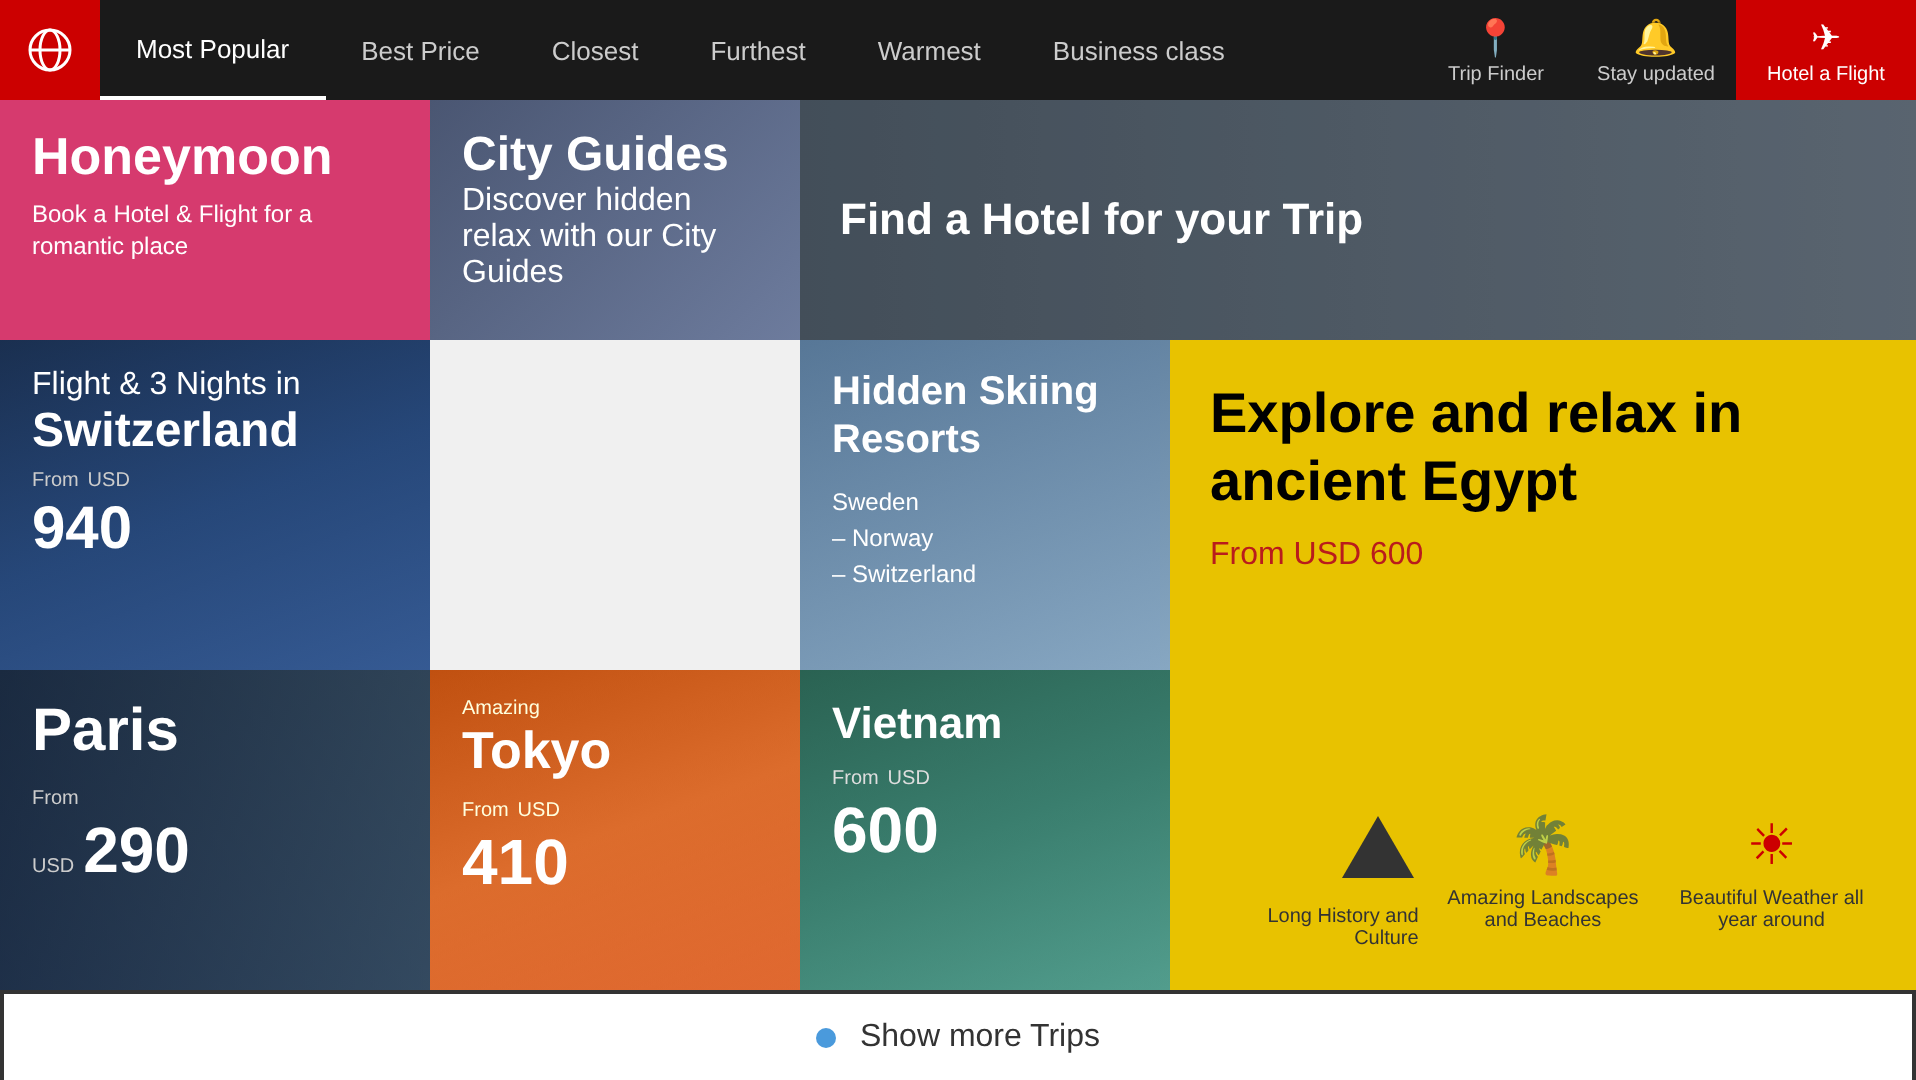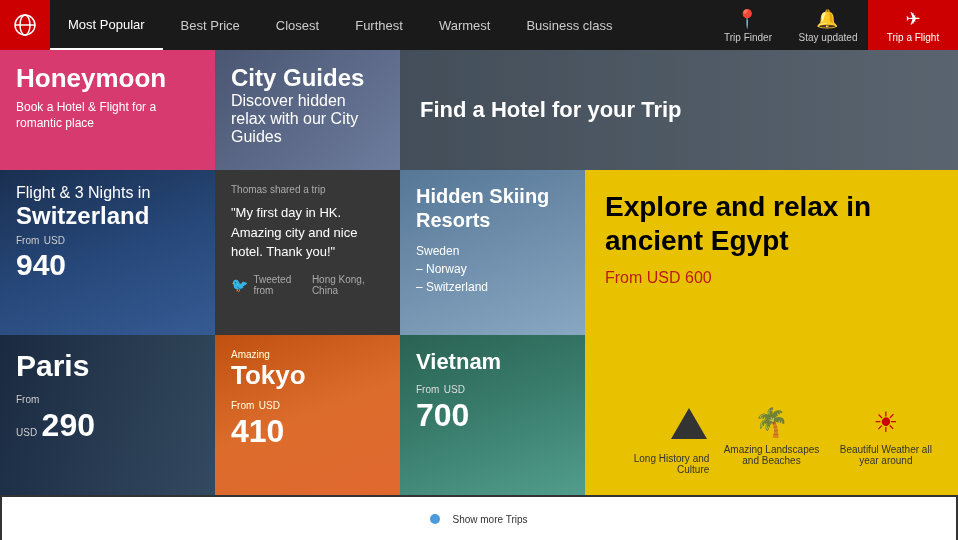--- a/index.html
+++ b/index.html
@@ -130,21 +130,21 @@
       margin: 0;
       cursor: pointer;
       background: #fff;
       position: relative;
     }
     .show-more .dot {
       width: 10px; height: 10px; border-radius: 50%;
       background: #4a9adc;
       margin-right: 12px;
     }
-    .show-more span { font-size: 10px; color: #333; }
+    .show-more span { font-size: 16px; color: #333; }
   </style>
 </head>
 <body>
 
 <div class="top-nav">
   <div class="nav-globe">
     <svg width="24" height="24" viewBox="0 0 24 24" fill="white">
       <circle cx="12" cy="12" r="10" stroke="white" stroke-width="1.5" fill="none"></circle>
       <ellipse cx="12" cy="12" rx="5" ry="10" stroke="white" stroke-width="1.5" fill="none"></ellipse>
       <line x1="2" y1="12" x2="22" y2="12" stroke="white" stroke-width="1.5"></line>
@@ -162,21 +162,21 @@
     <button class="nav-icon-btn">
       <span class="icon-sym">📍</span>
       <span>Trip Finder</span>
     </button>
     <button class="nav-icon-btn">
       <span class="icon-sym">🔔</span>
       <span>Stay updated</span>
     </button>
     <button class="book-flight-btn">
       <span class="icon-sym">✈</span>
-      <span>Trip a Flight</span>
+      <span>Hotel a Flight</span>
     </button>
   </div>
 </div>
 
 <div class="main-grid">
 
   <div class="tile tile-honeymoon">
     <div class="tile-content">
       <h2>Honeymoon</h2>
       <p>Book a Hotel &amp; Flight for a romantic place</p>
@@ -206,31 +206,20 @@
       <div class="label">Flight &amp; 3 Nights in</div>
       <h3 style="font-size:24px; font-weight:bold;">Switzerland</h3>
       <div class="price">
         <span style="font-size:10px; color:#ccc;">From</span>
         <span style="font-size:10px; color:#ccc;">USD</span>
         <div style="font-size:30px; font-weight:bold;">940</div>
       </div>
     </div>
   </div>
 
-  <div class="tile" style="grid-column:2; grid-row:2; background:#555;">
-    <div class="tile-content" style="background:rgba(50,50,50,0.85); height:100%;">
-      <div class="label" style="font-size:10px; color:#aaa; margin-bottom:8px;">Thomas shared a trip</div>
-      <div class="quote" style="font-size:13px; line-height:1.5; color:#fff;">"My first day in HK. Amazing city and nice hotel. Thank you!"</div>
-      <div class="twitter-info" style="margin-top:12px; font-size:10px; color:#aaa; display:flex; align-items:center; gap:5px;">
-        <span style="color:#4aa; font-size:14px;">🐦</span>
-        <span>Tweeted from</span>
-        <span>Hong Kong, China</span>
-      </div>
-    </div>
-  </div>
 
   <div class="tile" style="grid-column:3; grid-row:2; background:linear-gradient(160deg,#6a8aaa,#9abacc);">
     <div class="tile-bg" style="background:linear-gradient(160deg,#4a6a8a,#7a9abb); opacity:0.6;"></div>
     <div class="tile-content">
       <h3 style="font-size:20px; font-weight:bold; line-height:1.2; margin-bottom:10px;">Hidden Skiing Resorts</h3>
       <ul style="list-style:none;">
         <li style="font-size:12px; padding:2px 0;">Sweden</li>
         <li style="font-size:12px; padding:2px 0;">– Norway</li>
         <li style="font-size:12px; padding:2px 0;">– Switzerland</li>
       </ul>
@@ -289,21 +278,21 @@
     </div>
   </div>
 
   <div class="tile" style="grid-column:3; grid-row:3; background:linear-gradient(160deg,#2a6a5a,#3a8a7a,#5ab0a0);">
     <div class="tile-bg" style="background:linear-gradient(160deg,#2a5a4a,#4a8a7a); opacity:0.5;"></div>
     <div class="tile-content">
       <h3 style="font-size:22px; font-weight:bold;">Vietnam</h3>
       <div style="margin-top:4px;">
         <span style="font-size:10px; color:#ddd;">From</span>
         <span style="font-size:10px; color:#ddd;">USD</span>
-        <div style="font-size:32px; font-weight:bold;">700</div>
+        <div style="font-size:32px; font-weight:bold;">600</div>
       </div>
     </div>
   </div>
 
 </div>
 
 <div class="show-more">
   <div class="dot"></div>
   <span>Show more Trips</span>
 </div>

